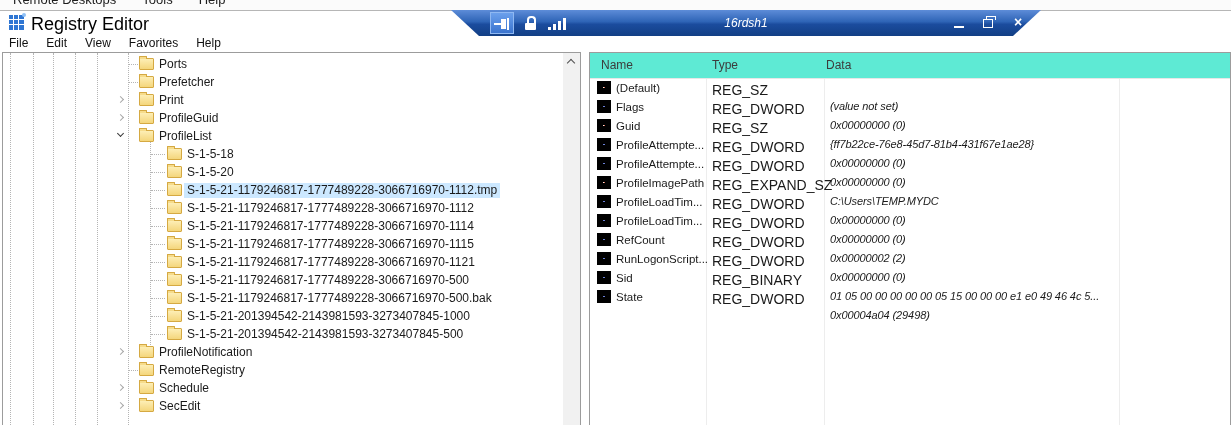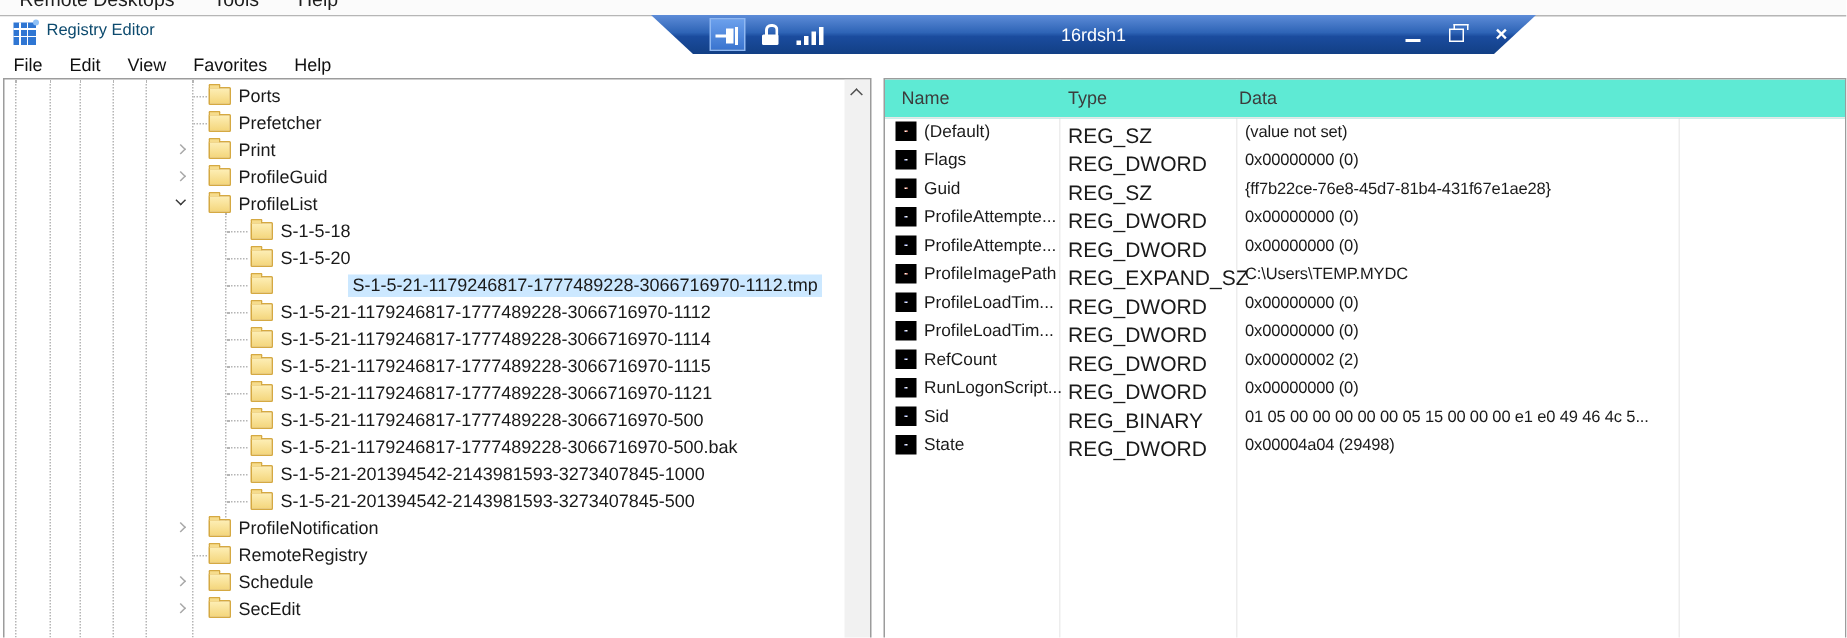--- a/index.html
+++ b/index.html
@@ -15,28 +15,28 @@
     font-size:13px;line-height:16px;color:#1d1d1d;}
   .host-menu-item{white-space:nowrap;}
   
   .titlebar{position:absolute;top:11px;left:0;width:456px;height:23px;background:#fff;}
   .app-icon{position:absolute;left:9px;top:4px;width:15px;height:15px;background:#2f76d3;
     background-image:
       linear-gradient(to right, transparent 0 4px,#fff 4px 5px,transparent 5px 9px,#fff 9px 10px,transparent 10px),
       linear-gradient(to bottom, transparent 0 4px,#fff 4px 5px,transparent 5px 9px,#fff 9px 10px,transparent 10px);}
   .app-icon::after{content:'';position:absolute;right:-2px;top:-2px;width:4px;height:4px;
     background:#8fc0f5;border-radius:50%;}
-  .app-title{position:absolute;left:31px;top:3px;font-size:11px;color:#0c4a6e;}
+  .app-title{position:absolute;left:31px;top:3px;font-size:18px;color:#000000;}
   .menubar{position:absolute;top:34px;left:0;height:18px;display:flex;font-size:12px;color:#111;background:#fff;}
   .menu-item{padding:2px 9px;white-space:nowrap;}
   
-  .connection-bar{position:absolute;left:434px;top:10px;width:590px;height:26px;
+  .connection-bar{position:absolute;left:451px;top:10px;width:590px;height:26px;
     clip-path:polygon(0 0,100% 0,calc(100% - 28px) 100%,28px 100%);
     background:linear-gradient(180deg,#5d8cd8 0%,#2e64b6 45%,#1b4c9e 55%,#123f85 100%);
-    color:#fff;}
+    color:#fff;font-style:italic;}
   .bar-pin{position:absolute;left:39px;top:2px;width:24px;height:22px;
     background:linear-gradient(#6ba0ec,#3a74cf);border:1px solid #8fb8f2;box-sizing:border-box;}
   .pin-needle{position:absolute;left:3px;top:10px;width:7px;height:2px;background:#fff;}
   .pin-head{position:absolute;left:10px;top:6px;width:5px;height:10px;background:#fff;}
   .pin-cap{position:absolute;left:16px;top:5px;width:2px;height:12px;background:#fff;}
   .bar-lock{position:absolute;left:74px;top:6px;width:12px;height:14px;}
   .lock-shackle{position:absolute;top:0;left:2px;width:5px;height:6px;border:2px solid #fff;
     border-bottom:none;border-radius:4px 4px 0 0;}
   .lock-body{position:absolute;bottom:0;left:0;width:11px;height:7px;background:#fff;border-radius:1px;}
   .bar-signal{position:absolute;left:97px;top:6px;width:20px;height:14px;}
@@ -66,42 +66,42 @@
   .conn{position:absolute;top:9px;height:0;border-top:1px dotted #b5b5b5;}
   .conn.l0{left:126px;width:9px;}
   .conn.l1{left:148px;width:14px;}
   .folder{position:absolute;top:3px;width:15px;height:12px;border-radius:1px;
     background:linear-gradient(#fdeeb5,#f4d67c);border:1px solid #d5a942;box-sizing:border-box;}
   .folder::before{content:'';position:absolute;top:-3px;left:-1px;width:6px;height:2px;
     background:#f6dc8c;border:1px solid #d5a942;border-bottom:none;border-radius:1px 1px 0 0;}
   .folder.f0{left:136px;}.folder.f1{left:164px;}
   .tree-label{position:absolute;top:2px;font-size:12px;white-space:nowrap;padding:0 3px;line-height:15px;}
   .tree-label.t0{left:153px;}.tree-label.t1{left:181px;}
-  .tree-label.sel{background:#cce8ff;margin-left:48px;}
+  .tree-label.sel{background:#cce8ff;}
   
   .scrollbar{position:absolute;right:0;top:0;width:17px;height:100%;background:#f1f1f1;}
   .sb-btn{position:absolute;top:0;left:0;width:17px;height:17px;}
   .sb-arrow{position:absolute;left:5px;top:7px;width:6px;height:6px;box-sizing:border-box;
     border-left:1.5px solid #505050;border-top:1.5px solid #505050;transform:rotate(45deg);}
   
   .col-sep{position:absolute;top:0;bottom:0;width:0;border-left:1px solid #ededed;}
   .col-sep.c1{left:116px;}.col-sep.c2{left:234px;}.col-sep.c3{left:529px;}
   .vheader{position:absolute;top:0;left:0;right:0;height:25px;border-bottom:1px solid #e7e7e7;background:#5eead4;}
   .vh-label{position:absolute;top:5px;font-size:12px;color:#3c3c3c;}
   .vh-name{left:11px;}.vh-type{left:122px;}.vh-data{left:236px;}
   .value-rows{position:absolute;left:0;top:26px;right:0;}
   .val-row{position:relative;height:19px;}
   .vicon{position:absolute;left:7px;top:2px;width:14px;height:13px;background:#fff;
     border:6px solid #000000;box-sizing:border-box;display:flex;align-items:center;justify-content:center;overflow:hidden;}
   .vicon.string{color:#cf3412;font-weight:bold;font-size:8px;line-height:8px;font-style:normal;}
   .vicon.dword{color:#2747c5;font-weight:bold;font-size:5px;line-height:4px;letter-spacing:0.5px;
     flex-direction:column;}
   .vname{position:absolute;left:26px;top:3px;font-size:11.5px;white-space:nowrap;}
   .vtype{position:absolute;left:122px;top:3px;font-size:14px;white-space:nowrap;}
-  .vdata{position:absolute;left:240px;top:3px;font-size:11px;letter-spacing:-0.1px;white-space:nowrap;}
+  .vdata{position:absolute;left:240px;top:21px;font-size:11px;letter-spacing:-0.1px;white-space:nowrap;font-style:italic;}
 </style>
 </head>
 <body>
 
 <div class="host-strip">
   <div class="host-menu" id="host-menu">
       <span class="host-menu-item">Remote Desktops</span>
       <span class="host-menu-item">Tools</span>
       <span class="host-menu-item">Help</span>
     </div>

